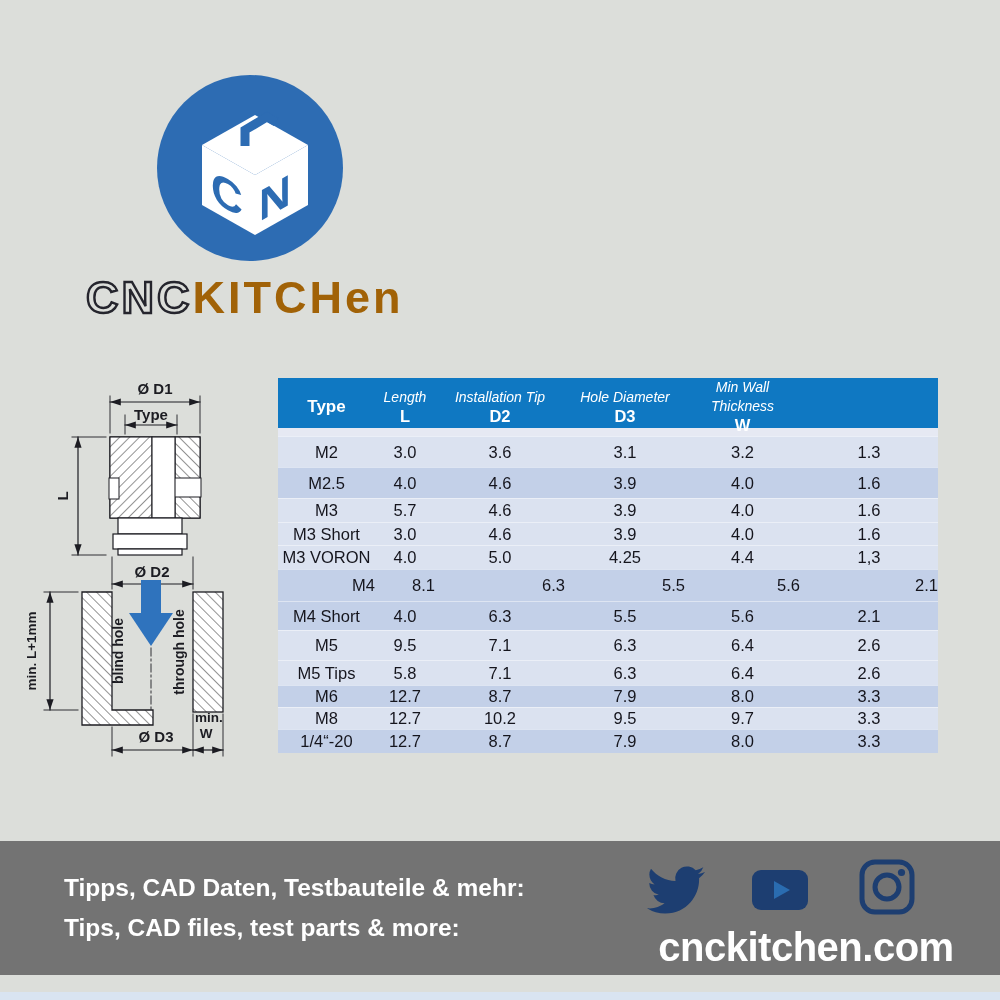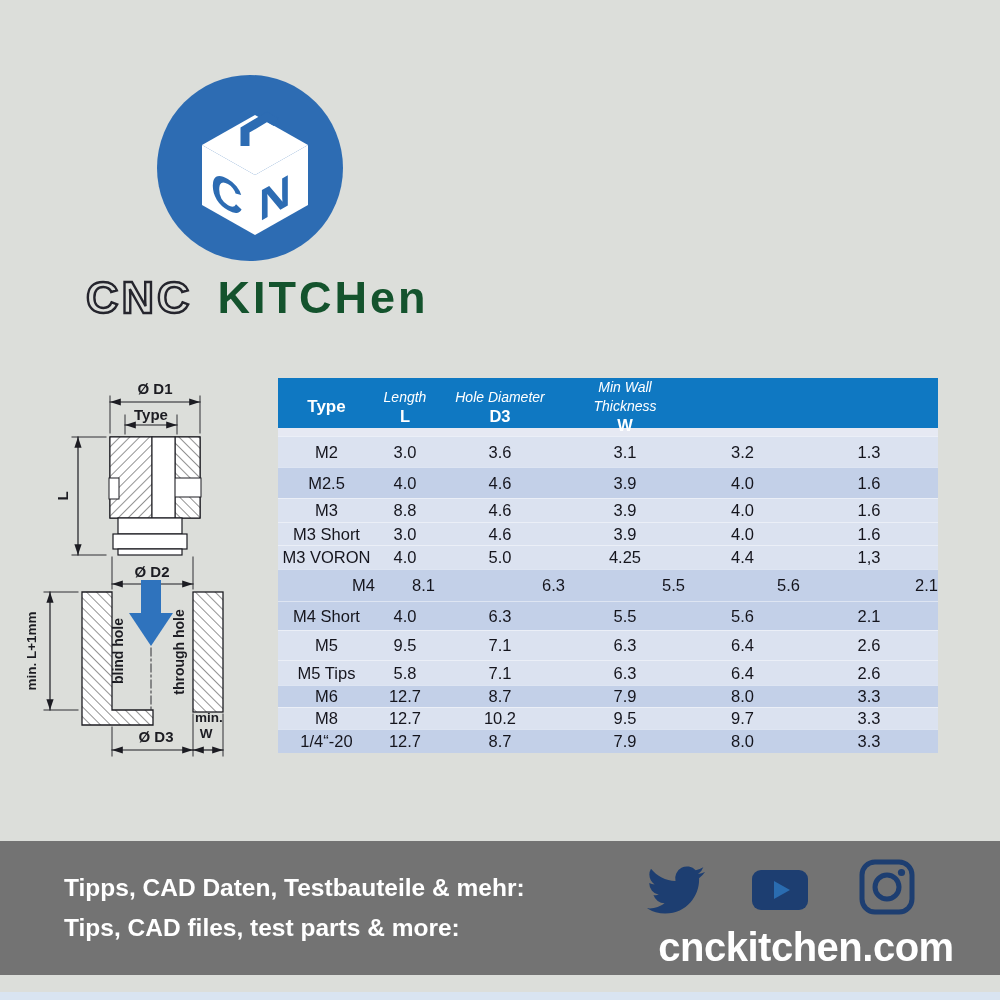--- a/index.html
+++ b/index.html
@@ -6,21 +6,21 @@
   body{font-family:"Liberation Sans",sans-serif;background:#9a9a9a;}
   .canvas{position:relative;width:1000px;height:1000px;background:#dcdeda;overflow:hidden;margin:0 auto;}
 
   
   .logo-svg{position:absolute;left:155px;top:70px;width:190px;height:200px;}
   .wordmark{position:absolute;left:86px;top:272px;font-size:45px;font-weight:800;letter-spacing:3px;white-space:nowrap;}
   .wm-cnc{color:#25252d;}
   @supports ((-webkit-text-stroke:2px #25252d)){
     .wm-cnc{color:transparent;-webkit-text-stroke:2.4px #25252d;}
   }
-  .wm-kitchen{color:#14532d;margin-left:25px;}
+  .wm-kitchen{color:#a16207;}
 
   
   .title-card{position:absolute;left:535px;top:63px;width:400px;height:246px;background:#2b6cb0;border-radius:22px;
     display:flex;flex-direction:column;justify-content:center;align-items:center;gap:10px;}
   .title-card p{margin:0;color:#fff;font-weight:700;font-size:29px;line-height:46px;text-align:center;letter-spacing:-0.3px;}
 
   
   .tbl{position:absolute;left:278px;top:378px;width:660px;font-size:16.5px;color:#15151d;}
   .trow{display:grid;grid-template-columns:97px 60px 130px 120px 115px 138px;align-items:center;text-align:center;}
   .thead{background:#0f78c2;color:#fff;height:50px;}
@@ -145,20 +145,24 @@
   </svg>
 
   <div class="tbl">
     <div class="trow thead">
       <div class="hcell h-type">Type</div>
       <div class="hcell">
         <span class="h-top">Length</span>
         <span class="h-bot">L</span>
       </div>
       <div class="hcell">
+        <span class="h-top">Installation Tip</span>
+        <span class="h-bot">D2</span>
+      </div>
+      <div class="hcell">
         <span class="h-top">Hole Diameter</span>
         <span class="h-bot">D3</span>
       </div>
       <div class="hcell">
         <span class="h-top">Min Wall Thickness</span>
         <span class="h-bot">W</span>
       </div>
     </div>
     <div class="tspacer"></div>
     <div>
@@ -173,21 +177,21 @@
         <div class="trow data r-dark" style="height: 30px;">
           <div>M2.5</div>
           <div>4.0</div>
           <div>4.6</div>
           <div>3.9</div>
           <div>4.0</div>
           <div>1.6</div>
         </div>
         <div class="trow data r-light" style="height: 23px;">
           <div>M3</div>
-          <div>8.8</div>
+          <div>5.7</div>
           <div>4.6</div>
           <div>3.9</div>
           <div>4.0</div>
           <div>1.6</div>
         </div>
         <div class="trow data r-light" style="height: 22px;">
           <div>M3 Short</div>
           <div>3.0</div>
           <div>4.6</div>
           <div>3.9</div>

